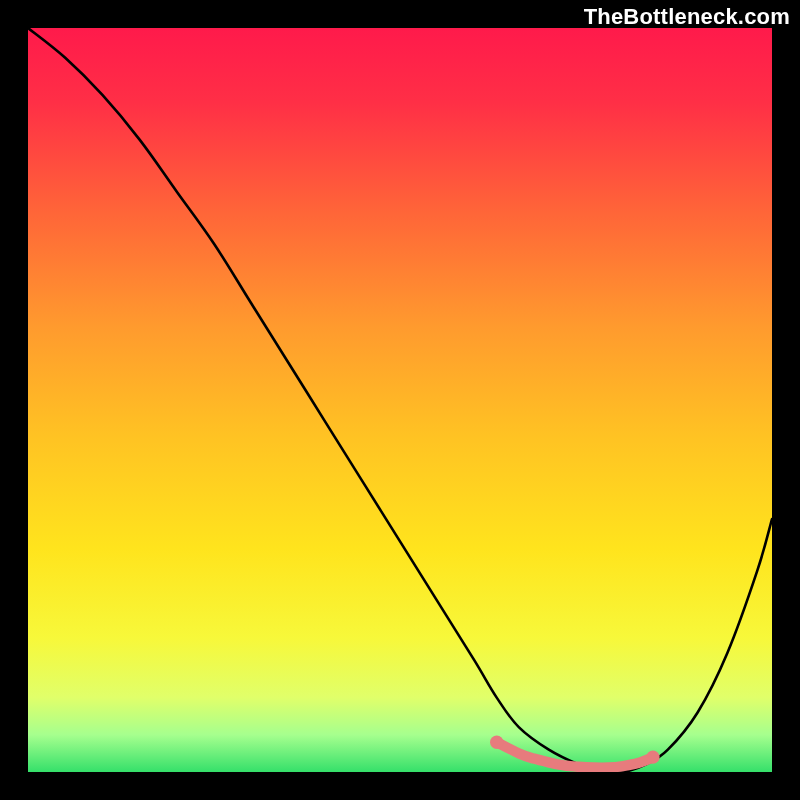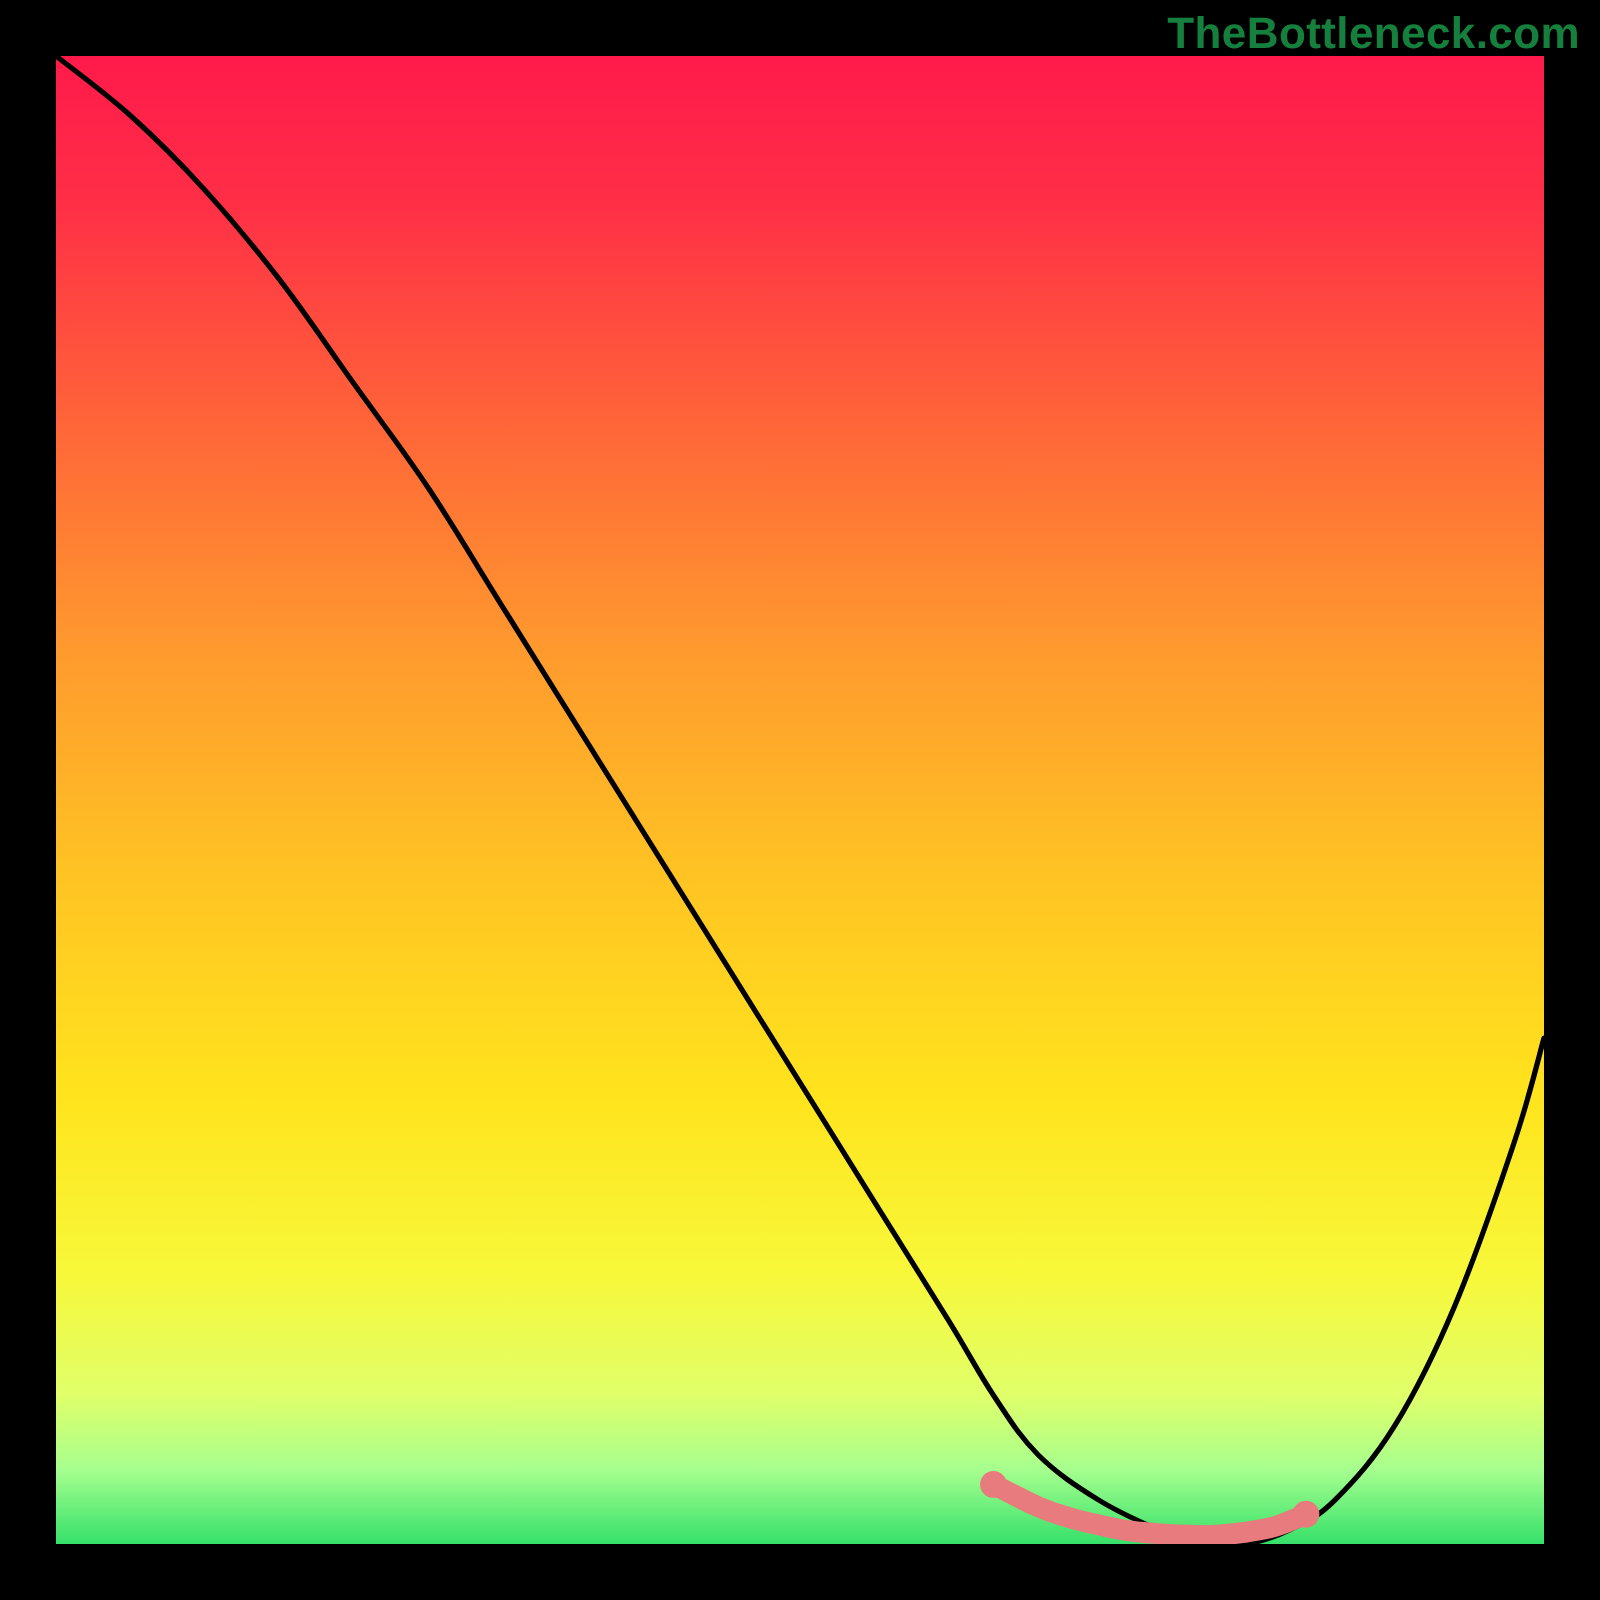--- a/index.html
+++ b/index.html
@@ -34,21 +34,21 @@
     inset: 0;
     width: 100%;
     height: 100%;
   }
   .watermark {
     position: absolute;
     top: 4px;
     right: 10px;
     font-size: 22px;
     font-weight: 600;
-    color: #15803d;
+    color: #ffffff;
     letter-spacing: 0.2px;
   }
 </style>
 </head>
 <body>
 
 <div class="frame">
 
   <div class="watermark">TheBottleneck.com</div>
 

